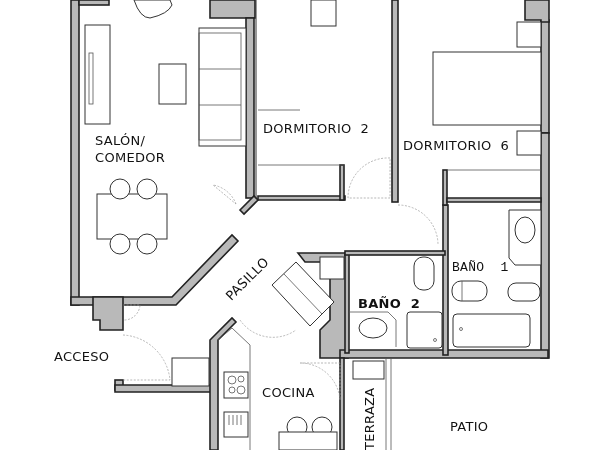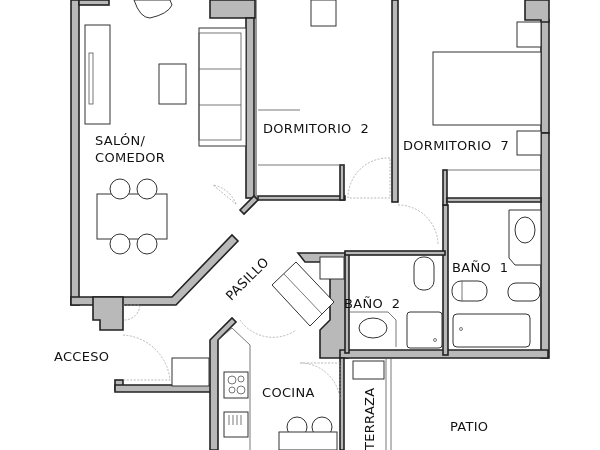--- a/index.html
+++ b/index.html
@@ -141,20 +141,20 @@
   <g>
     <rect class="fur" x="353" y="361" width="31" height="18"></rect>
     <line class="thin" x1="386" y1="358" x2="386" y2="450"></line>
     <line class="thin" x1="391" y1="358" x2="391" y2="450"></line>
   </g>
 </svg>
 
 <div class="lbl" style="left:84px;top:132px;margin-left:11px;">SALÓN/
 COMEDOR</div>
 <div class="lbl" style="left:263px;top:120px;">DORMITORIO  2</div>
-<div class="lbl" style="left:403px;top:137px;">DORMITORIO  7</div>
+<div class="lbl" style="left:403px;top:137px;">DORMITORIO  6</div>
 <div class="lbl rot" style="left:222px;top:292px;transform:rotate(-45deg);">PASILLO</div>
-<div class="lbl" style="left:452px;top:259px;">BAÑO  1</div>
-<div class="lbl" style="left:344px;top:295px;">BAÑO  2</div>
+<div class="lbl" style="left:452px;top:259px;font-family:Liberation Mono, monospace;">BAÑO  1</div>
+<div class="lbl" style="left:358px;top:295px;font-weight:bold;">BAÑO  2</div>
 <div class="lbl" style="left:54px;top:348px;">ACCESO</div>
 <div class="lbl" style="left:262px;top:384px;">COCINA</div>
 <div class="lbl rot" style="left:361px;top:450px;transform:rotate(-90deg);">TERRAZA</div>
 <div class="lbl" style="left:450px;top:418px;">PATIO</div>
 
 </body></html>

